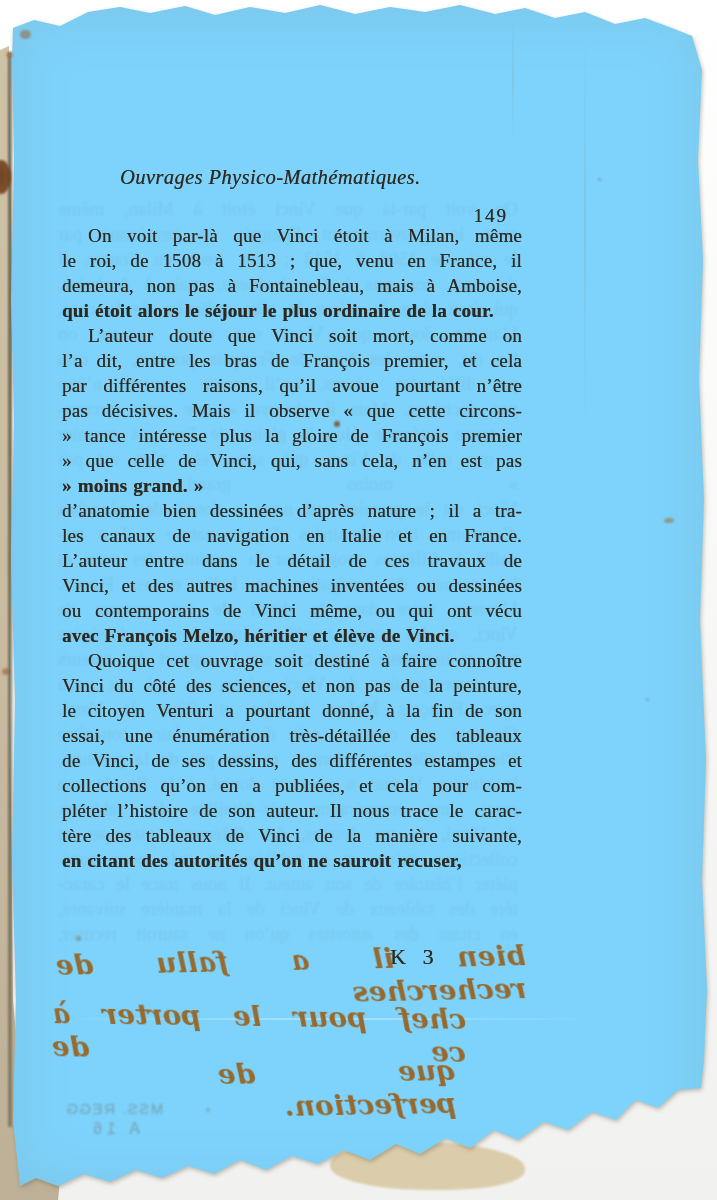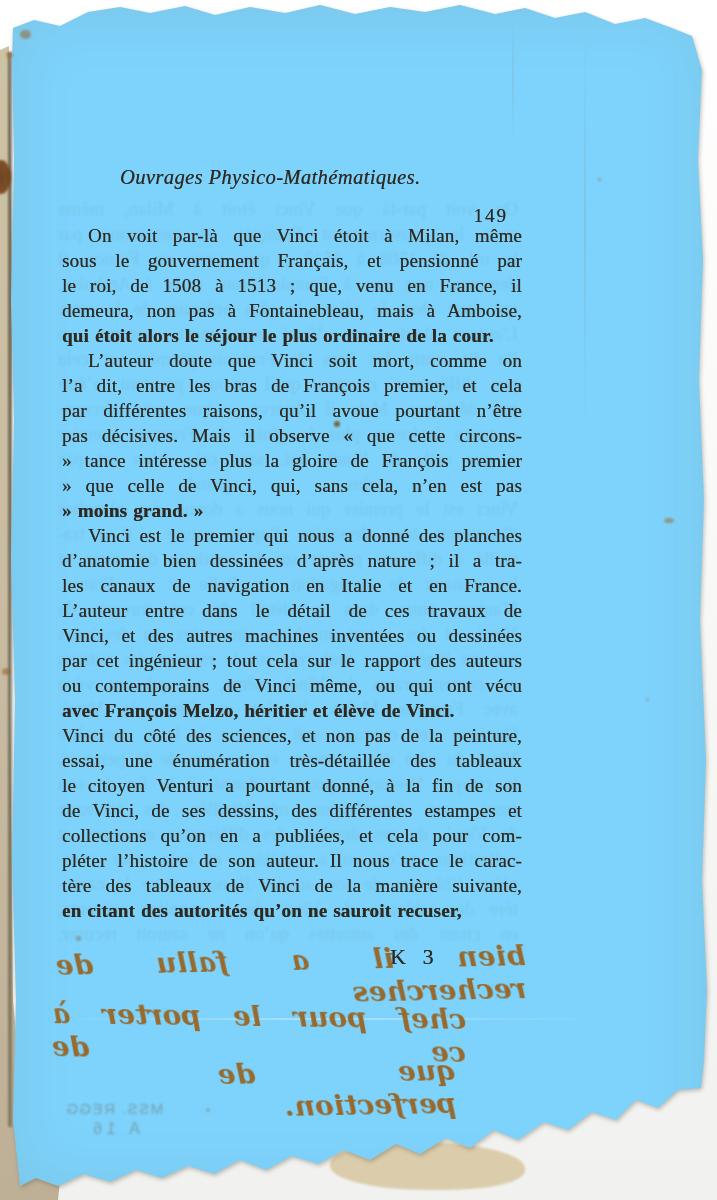--- a/index.html
+++ b/index.html
@@ -164,42 +164,40 @@
       <div class="crease c2"></div>
       <div class="crease c3"></div>
 
       <div class="header">
         <span class="title">Ouvrages Physico-Mathématiques.</span>
         <span class="pagenum">149</span>
       </div>
 
       <div class="textblock" id="text-lines">
           <div class="line indent">On voit par-là que Vinci étoit à Milan, même</div>
-          <div class="line">sous le gouvernement Français, et pensionné par</div>
           <div class="line">le roi, de 1508 à 1513 ; que, venu en France, il</div>
           <div class="line">demeura, non pas à Fontainebleau, mais à Amboise,</div>
           <div class="line nojust">qui étoit alors le séjour le plus ordinaire de la cour.</div>
           <div class="line indent">L’auteur doute que Vinci soit mort, comme on</div>
           <div class="line">l’a dit, entre les bras de François premier, et cela</div>
           <div class="line">par différentes raisons, qu’il avoue pourtant n’être</div>
           <div class="line">pas décisives. Mais il observe « que cette circons-</div>
           <div class="line">» tance intéresse plus la gloire de François premier</div>
           <div class="line">» que celle de Vinci, qui, sans cela, n’en est pas</div>
           <div class="line nojust">» moins grand. »</div>
-          <div class="line indent">Vinci est le premier qui nous a donné des planches</div>
           <div class="line">d’anatomie bien dessinées d’après nature ; il a tra-</div>
           <div class="line">les canaux de navigation en Italie et en France.</div>
           <div class="line">L’auteur entre dans le détail de ces travaux de</div>
           <div class="line">Vinci, et des autres machines inventées ou dessinées</div>
-          <div class="line">par cet ingénieur ; tout cela sur le rapport des auteurs</div>
           <div class="line">ou contemporains de Vinci même, ou qui ont vécu</div>
           <div class="line nojust">avec François Melzo, héritier et élève de Vinci.</div>
+          <div class="line indent">Quoique cet ouvrage soit destiné à faire connoître</div>
           <div class="line">Vinci du côté des sciences, et non pas de la peinture,</div>
+          <div class="line">le citoyen Venturi a pourtant donné, à la fin de son</div>
           <div class="line">essai, une énumération très-détaillée des tableaux</div>
-          <div class="line">le citoyen Venturi a pourtant donné, à la fin de son</div>
           <div class="line">de Vinci, de ses dessins, des différentes estampes et</div>
           <div class="line">collections qu’on en a publiées, et cela pour com-</div>
           <div class="line">pléter l’histoire de son auteur. Il nous trace le carac-</div>
           <div class="line">tère des tableaux de Vinci de la manière suivante,</div>
           <div class="line nojust">en citant des autorités qu’on ne sauroit recuser,</div>
         </div>
 
       <div class="signature">K 3</div>
 
       <div class="hw hw1">bien il a fallu de recherches</div>

